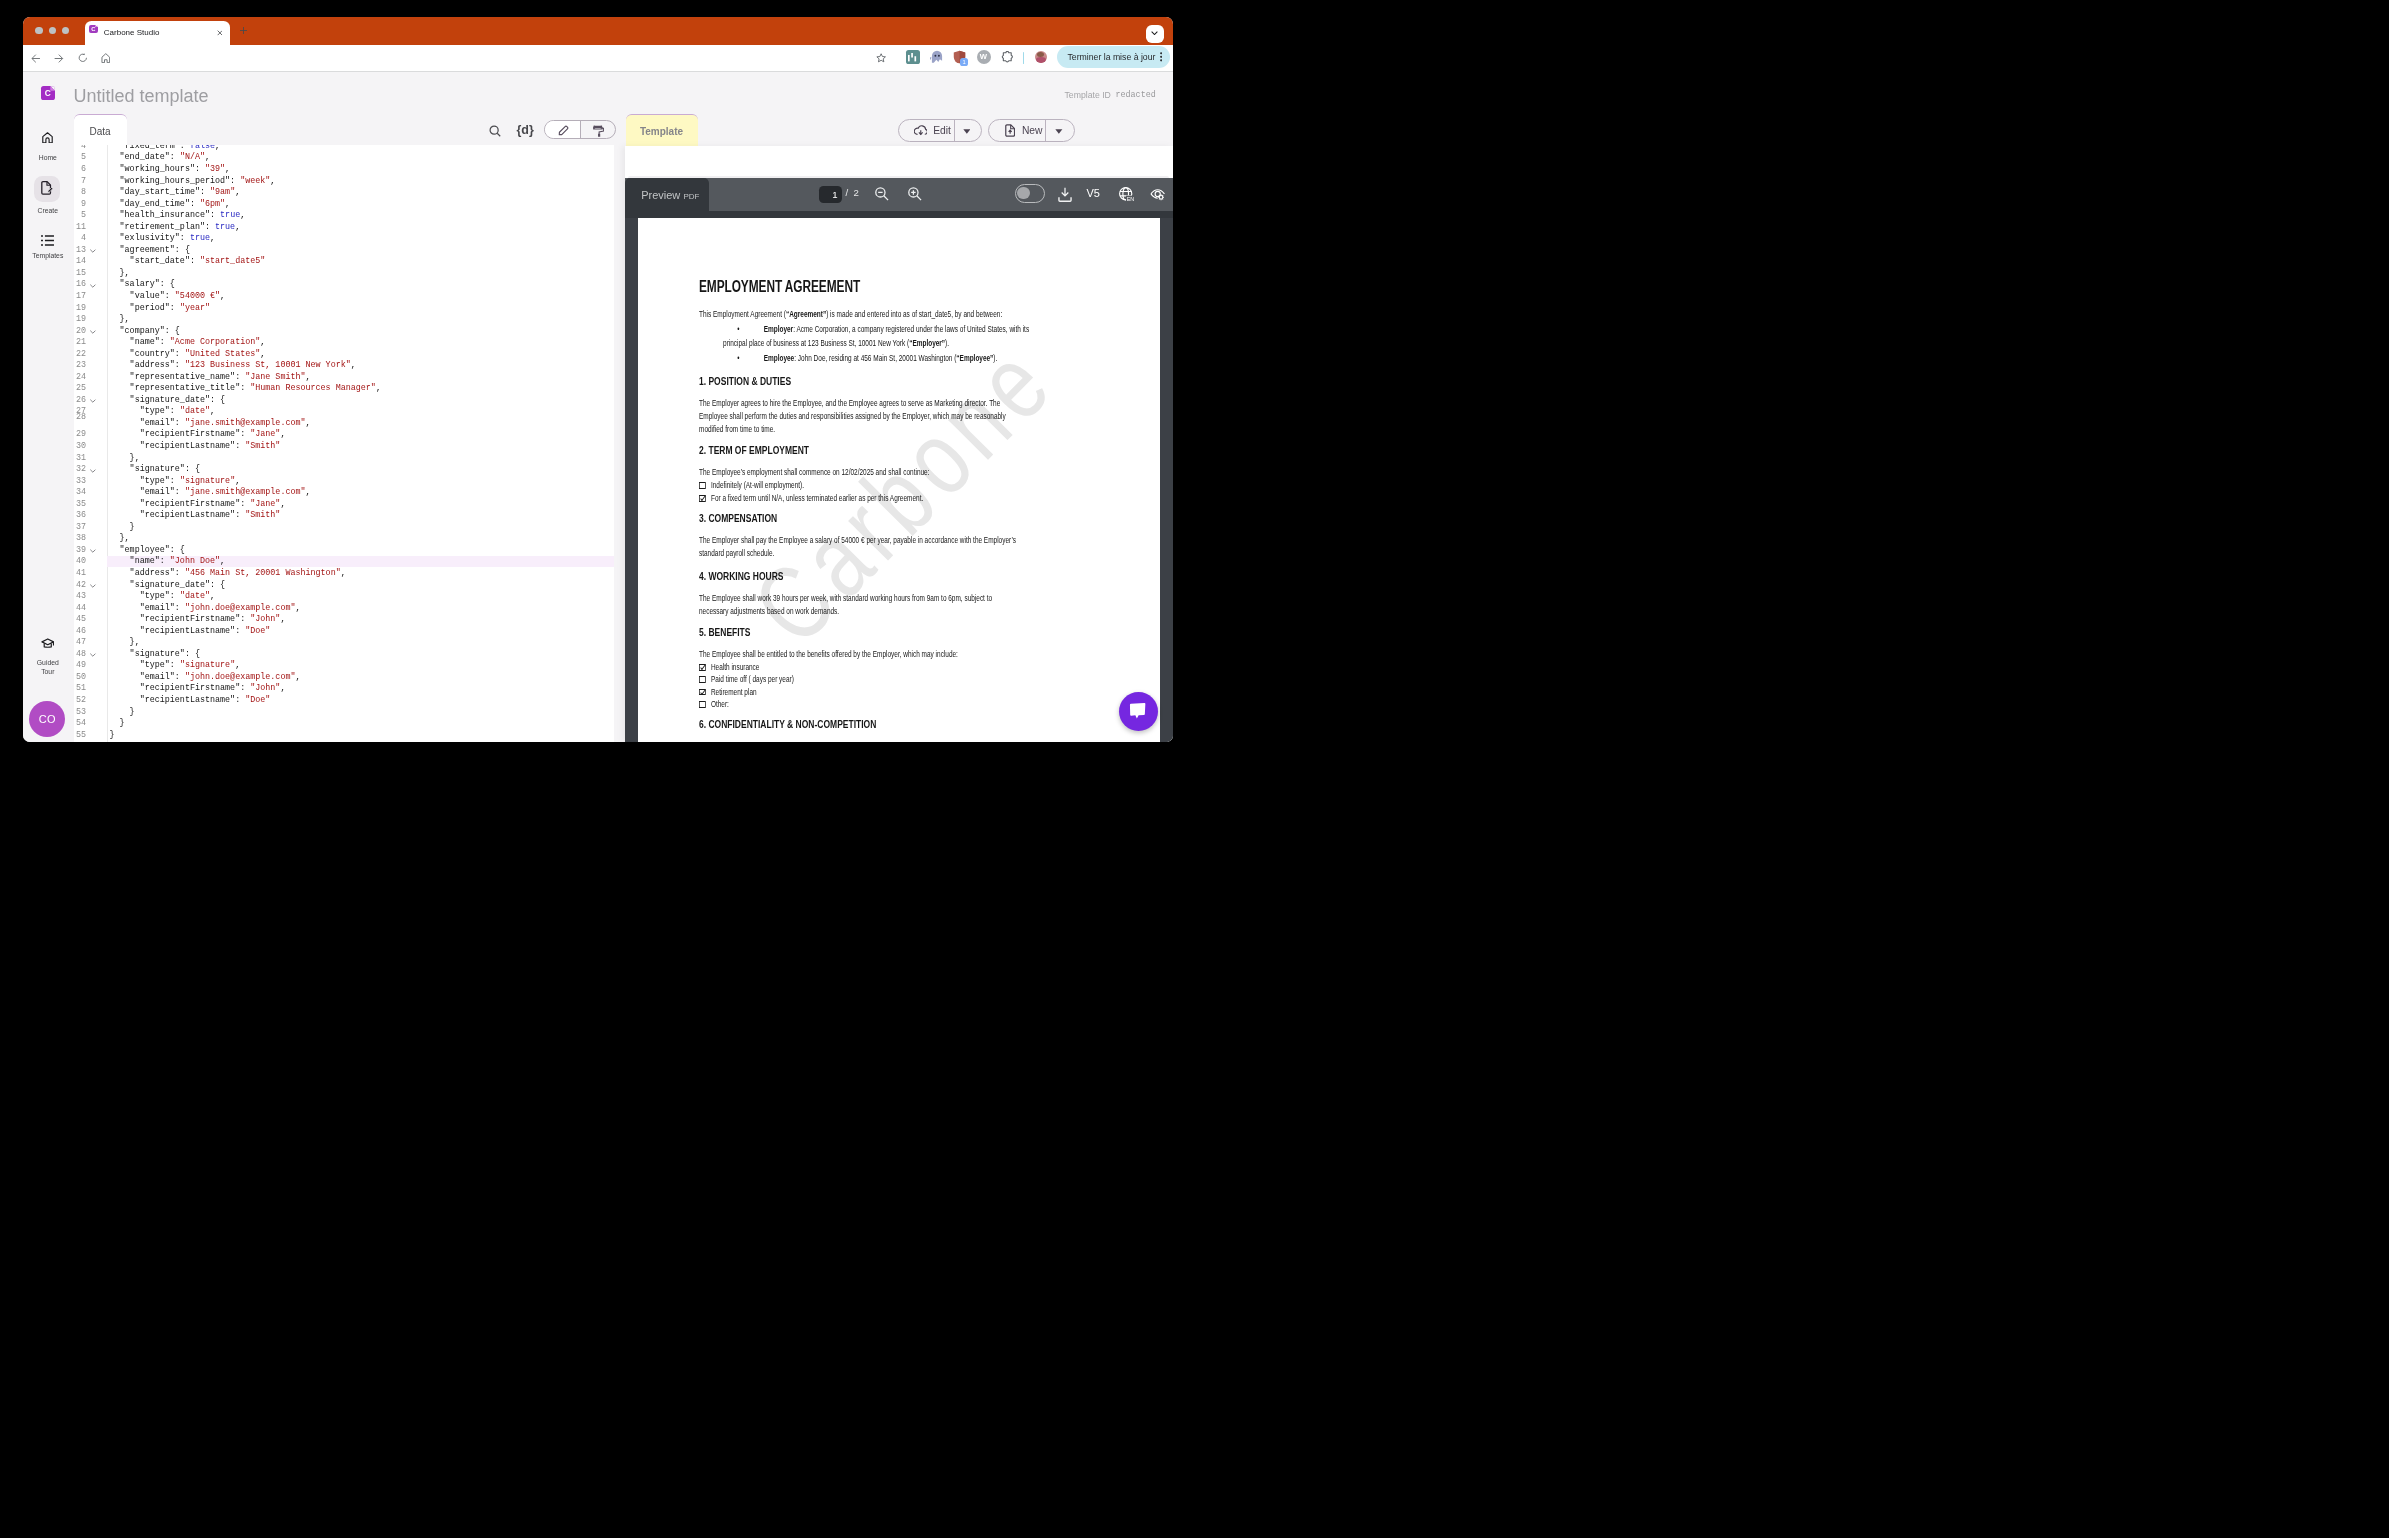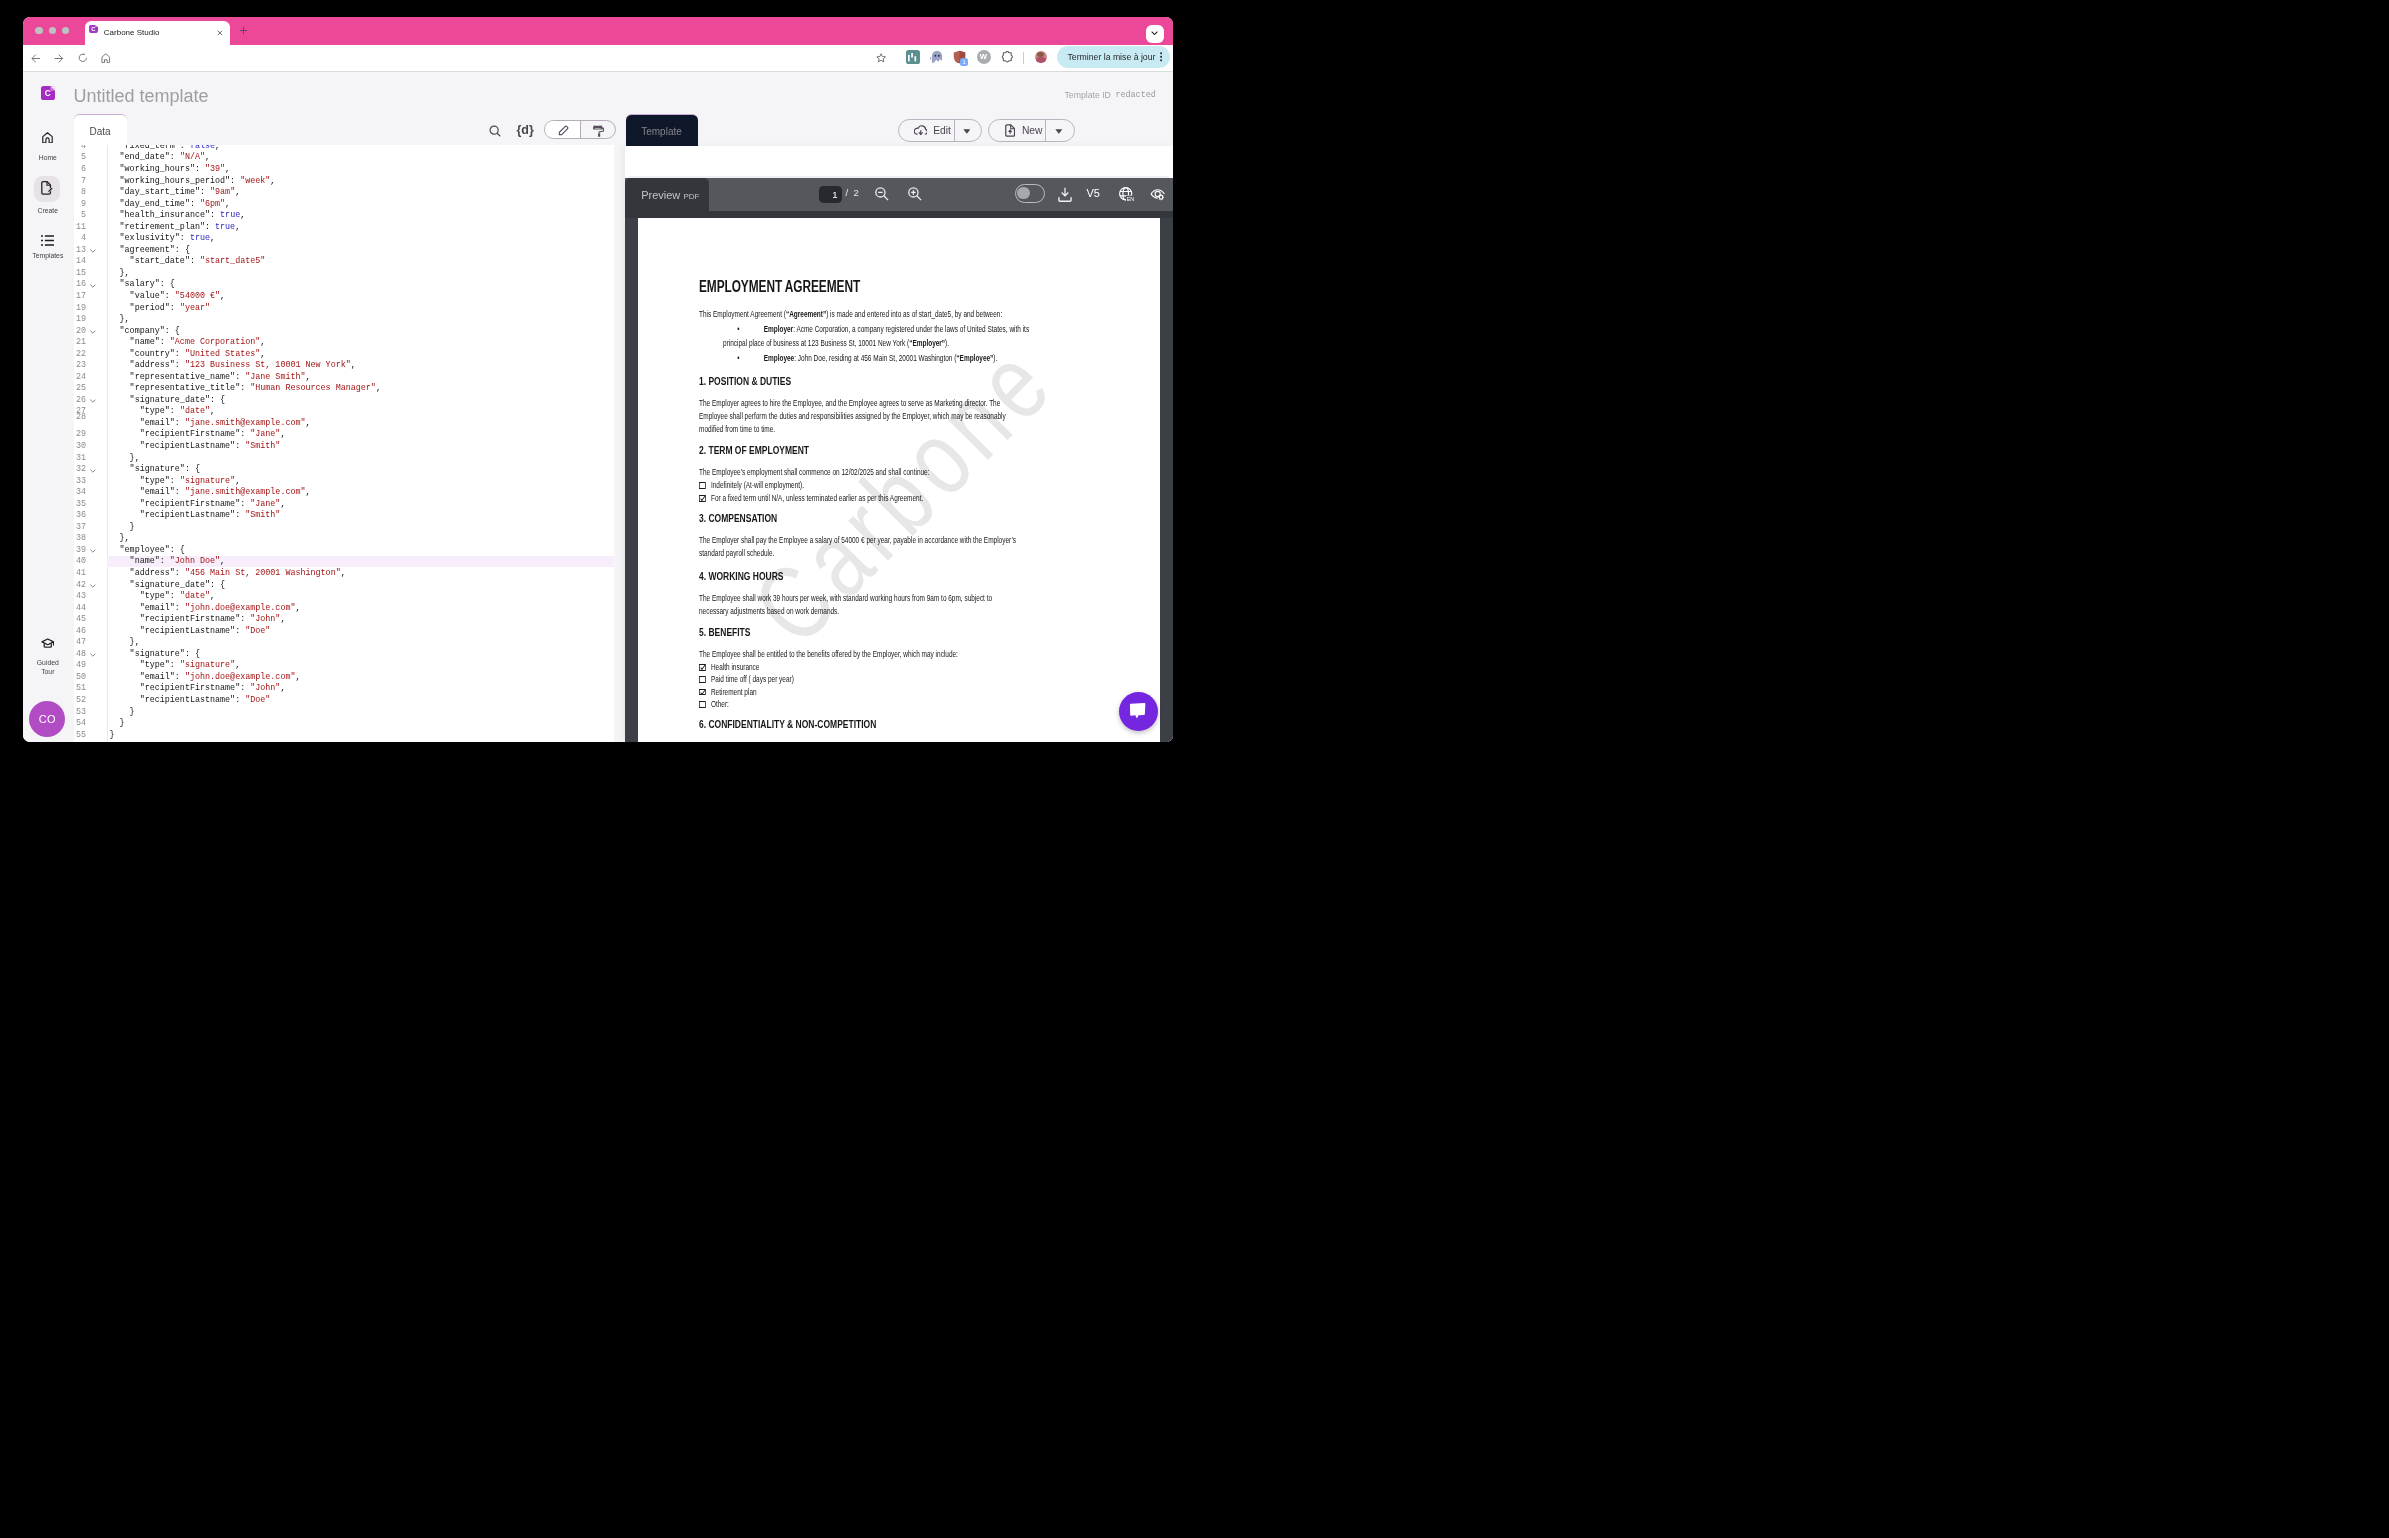--- a/index.html
+++ b/index.html
@@ -1,21 +1,21 @@
 <!DOCTYPE html>
 <html style="font-size:10.3px"><head>
 <meta charset="utf-8">
 <style>
 * { margin:0; padding:0; box-sizing:border-box; }
 html,body { width:1195px; height:769px; background:#000; overflow:hidden; }
 body { font-family:"Liberation Sans", sans-serif; }
 .win { position:absolute; left:22.5px; top:16.7px; width:1150px; height:725px; border-radius:7px; overflow:hidden; background:#fff; }
 .abs { position:absolute; }
 
-.titlebar { position:absolute; left:0; top:0; width:100%; height:28px; background:#ec4899; }
+.titlebar { position:absolute; left:0; top:0; width:100%; height:28px; background:#c2410c; }
 .light { position:absolute; top:10px; width:7.3px; height:7.3px; border-radius:50%; background:#bdc1c4; }
 .tab { position:absolute; left:62px; top:3.9px; width:145px; height:24px; background:#fff; border-radius:6.4px 6.4px 0 0; }
 .favicon { position:absolute; border-radius:1.9px; background:#a13bbf; }
 .favicon .fold { position:absolute; right:0; top:0; width:31%; height:31%; background:#d68ae8; clip-path:polygon(0 0, 100% 100%, 0 100%); }
 .favicon .fold2 { position:absolute; right:0; top:0; width:31%; height:31%; background:#fff; clip-path:polygon(0 0, 100% 0, 100% 100%); }
 .favicon .c { position:absolute; left:0; top:0; width:100%; height:100%; display:flex; align-items:center; justify-content:center; color:#fff; font-weight:bold; }
 .tabtitle { position:absolute; left:19.3px; top:0; height:24px; display:flex; align-items:center; font-size:8px; color:#202124; white-space:nowrap; }
 .chevbtn { position:absolute; left:1123px; top:8.4px; width:18px; height:18px; background:#fff; border-radius:5.8px; }
 
 .toolbar { position:absolute; left:0; top:28px; width:100%; height:27px; background:#fff; border-bottom:0.6px solid #dadbdc; }
@@ -45,21 +45,21 @@
 .hl { position:absolute; left:33px; width:507px; height:11.6px; background:#f8eefb; }
 .cl { position:absolute; font-family:"Liberation Mono",monospace; font-size:8.4px; white-space:pre; color:#151515; }
 .num { position:absolute; left:0px; width:12.5px; text-align:right; font-family:"Liberation Mono",monospace; font-size:8.4px; color:#8a8a8a; }
 .fold-ch { position:absolute; left:15.4px; width:7.7px; }
 .s { color:#a31515; } .b { color:#2828c2; }
 
 .seg { position:absolute; left:521px; top:48px; width:72px; height:19.3px; border:0.6px solid #b5aeb8; border-radius:9.6px; background:#f5f4f6; overflow:hidden; }
 .seg .half { position:absolute; top:0; width:36px; height:100%; }
 .seg .left { left:0; background:#fff; border-right:0.6px solid #b5aeb8; }
 
-.ttab { position:absolute; left:603px; top:42px; width:72px; height:33px; background:#0f172a; border-radius:5.8px 5.8px 0 0; border-top:1.6px solid #c9abd3; }
+.ttab { position:absolute; left:603px; top:42px; width:72px; height:33px; background:#fef9c3; border-radius:5.8px 5.8px 0 0; border-top:1.6px solid #c9abd3;font-weight:bold; }
 .ttab span { position:absolute; width:100%; text-align:center; top:11.6px; font-size:10px; color:#85858a; }
 .tpanel { position:absolute; left:602px; top:74px; width:548px; height:596px; background:#fff; box-shadow:-3.2px 0 6.4px rgba(0,0,0,.05); }
 .vh { position:absolute; left:0; top:0; width:100%; height:32px; text-align:center; line-height:31px; font-size:9.6px; color:#9b9b9e; background:#fff; }
 .btn { position:absolute; top:47px; height:23px; border:0.6px solid #bbb3bf; border-radius:11.6px; display:flex; align-items:center; color:#4b4351; font-size:10.3px; }
 
 .viewer { position:absolute; left:0; top:32px; width:548px; height:564px; background:#3c4046; }
 .vtoolbar { position:absolute; left:0; top:0; width:100%; height:33px; background:#54585d; }
 .vtab { position:absolute; left:0; top:0; width:84px; height:40px; background:#33373c; border-radius:5.1px 5.1px 0 0; }
 .vstrip { position:absolute; left:0; top:33px; width:100%; height:7px; background:#33373c; }
 .pg { position:absolute; left:13.5px; top:40px; width:522px; background:#fff; }

